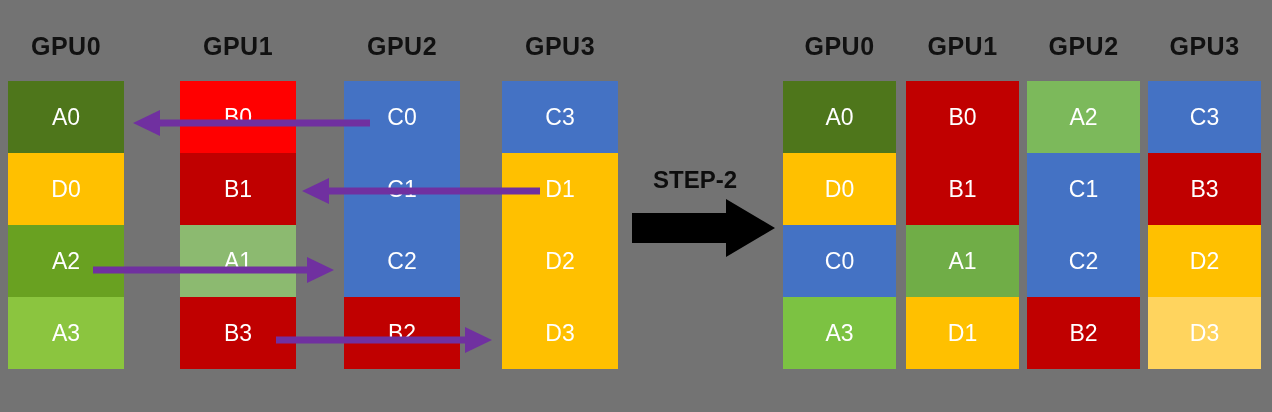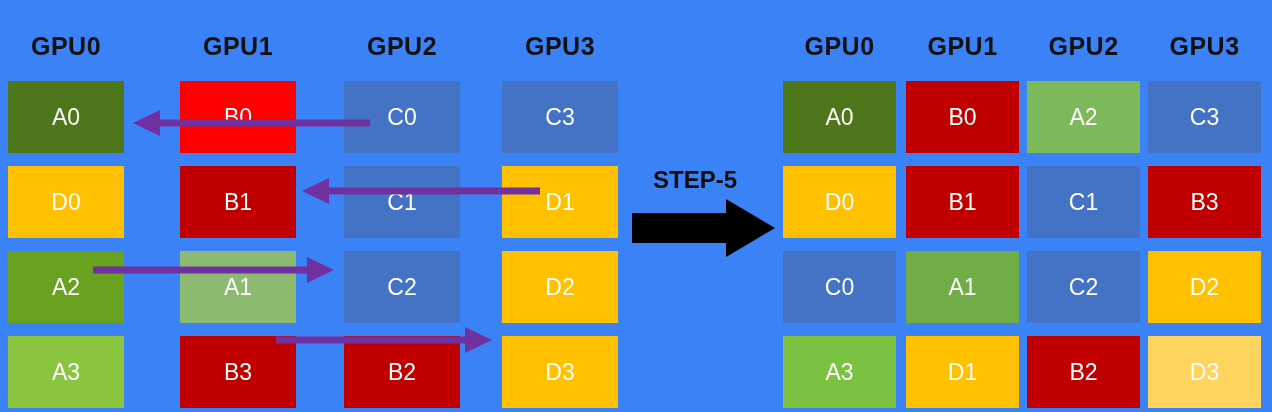--- a/index.html
+++ b/index.html
@@ -1,34 +1,34 @@
 <!DOCTYPE html>
 <html style="--transfer-arrow: #7030A0; --step-arrow: #000000; --cell-text: #FFFFFF; --header-text: #111111;"><head>
 <meta charset="utf-8">
 <style>
   html,body{margin:0;padding:0;background:#ffffff;}
   #canvas{
     position:relative;
     width:1272px;height:412px;
-    background:#3b82f6;
+    background:#737373;
     overflow:hidden;
     font-family:"Liberation Sans", sans-serif;
   }
   .col{position:absolute;top:28px;width:116px;}
   .lcol0{left:8px}.lcol1{left:180px}.lcol2{left:344px}.lcol3{left:502px}
   .rcol{width:113px}
   .rcol0{left:783px}.rcol1{left:906px}.rcol2{left:1027px}.rcol3{left:1148px}
   .col-header{
     height:49px;
     display:flex;justify-content:center;align-items:flex-start;
     padding-top:4px;
     font-size:25px;font-weight:700;color:var(--header-text,#111);
     letter-spacing:0.5px;
   }
-  .cells{display:grid;grid-auto-rows:72px;row-gap:13px;}
+  .cells{display:grid;grid-auto-rows:72px;row-gap:0;}
   .cell{
     display:flex;align-items:center;justify-content:center;
     color:var(--cell-text,#fff);
     font-size:23px;
   }
   #step-label{
     position:absolute;left:640px;top:166px;width:110px;
     text-align:center;
     font-size:24px;font-weight:600;color:#0d0d0d;
   }
@@ -83,21 +83,21 @@
   <div class="col lcol3">
     <div class="col-header">GPU3</div>
     <div class="cells">
       <div class="cell" style="background: rgb(68, 114, 196);">C3</div>
       <div class="cell" style="background: rgb(255, 192, 0);">D1</div>
       <div class="cell" style="background: rgb(255, 192, 0);">D2</div>
       <div class="cell" style="background: rgb(255, 192, 0);">D3</div>
     </div>
   </div>
 
-  <div id="step-label">STEP-5</div>
+  <div id="step-label">STEP-2</div>
 
   <div class="col rcol rcol0">
     <div class="col-header">GPU0</div>
     <div class="cells">
       <div class="cell" style="background: rgb(78, 118, 27);">A0</div>
       <div class="cell" style="background: rgb(255, 192, 0);">D0</div>
       <div class="cell" style="background: rgb(68, 114, 196);">C0</div>
       <div class="cell" style="background: rgb(124, 194, 66);">A3</div>
     </div>
   </div>

